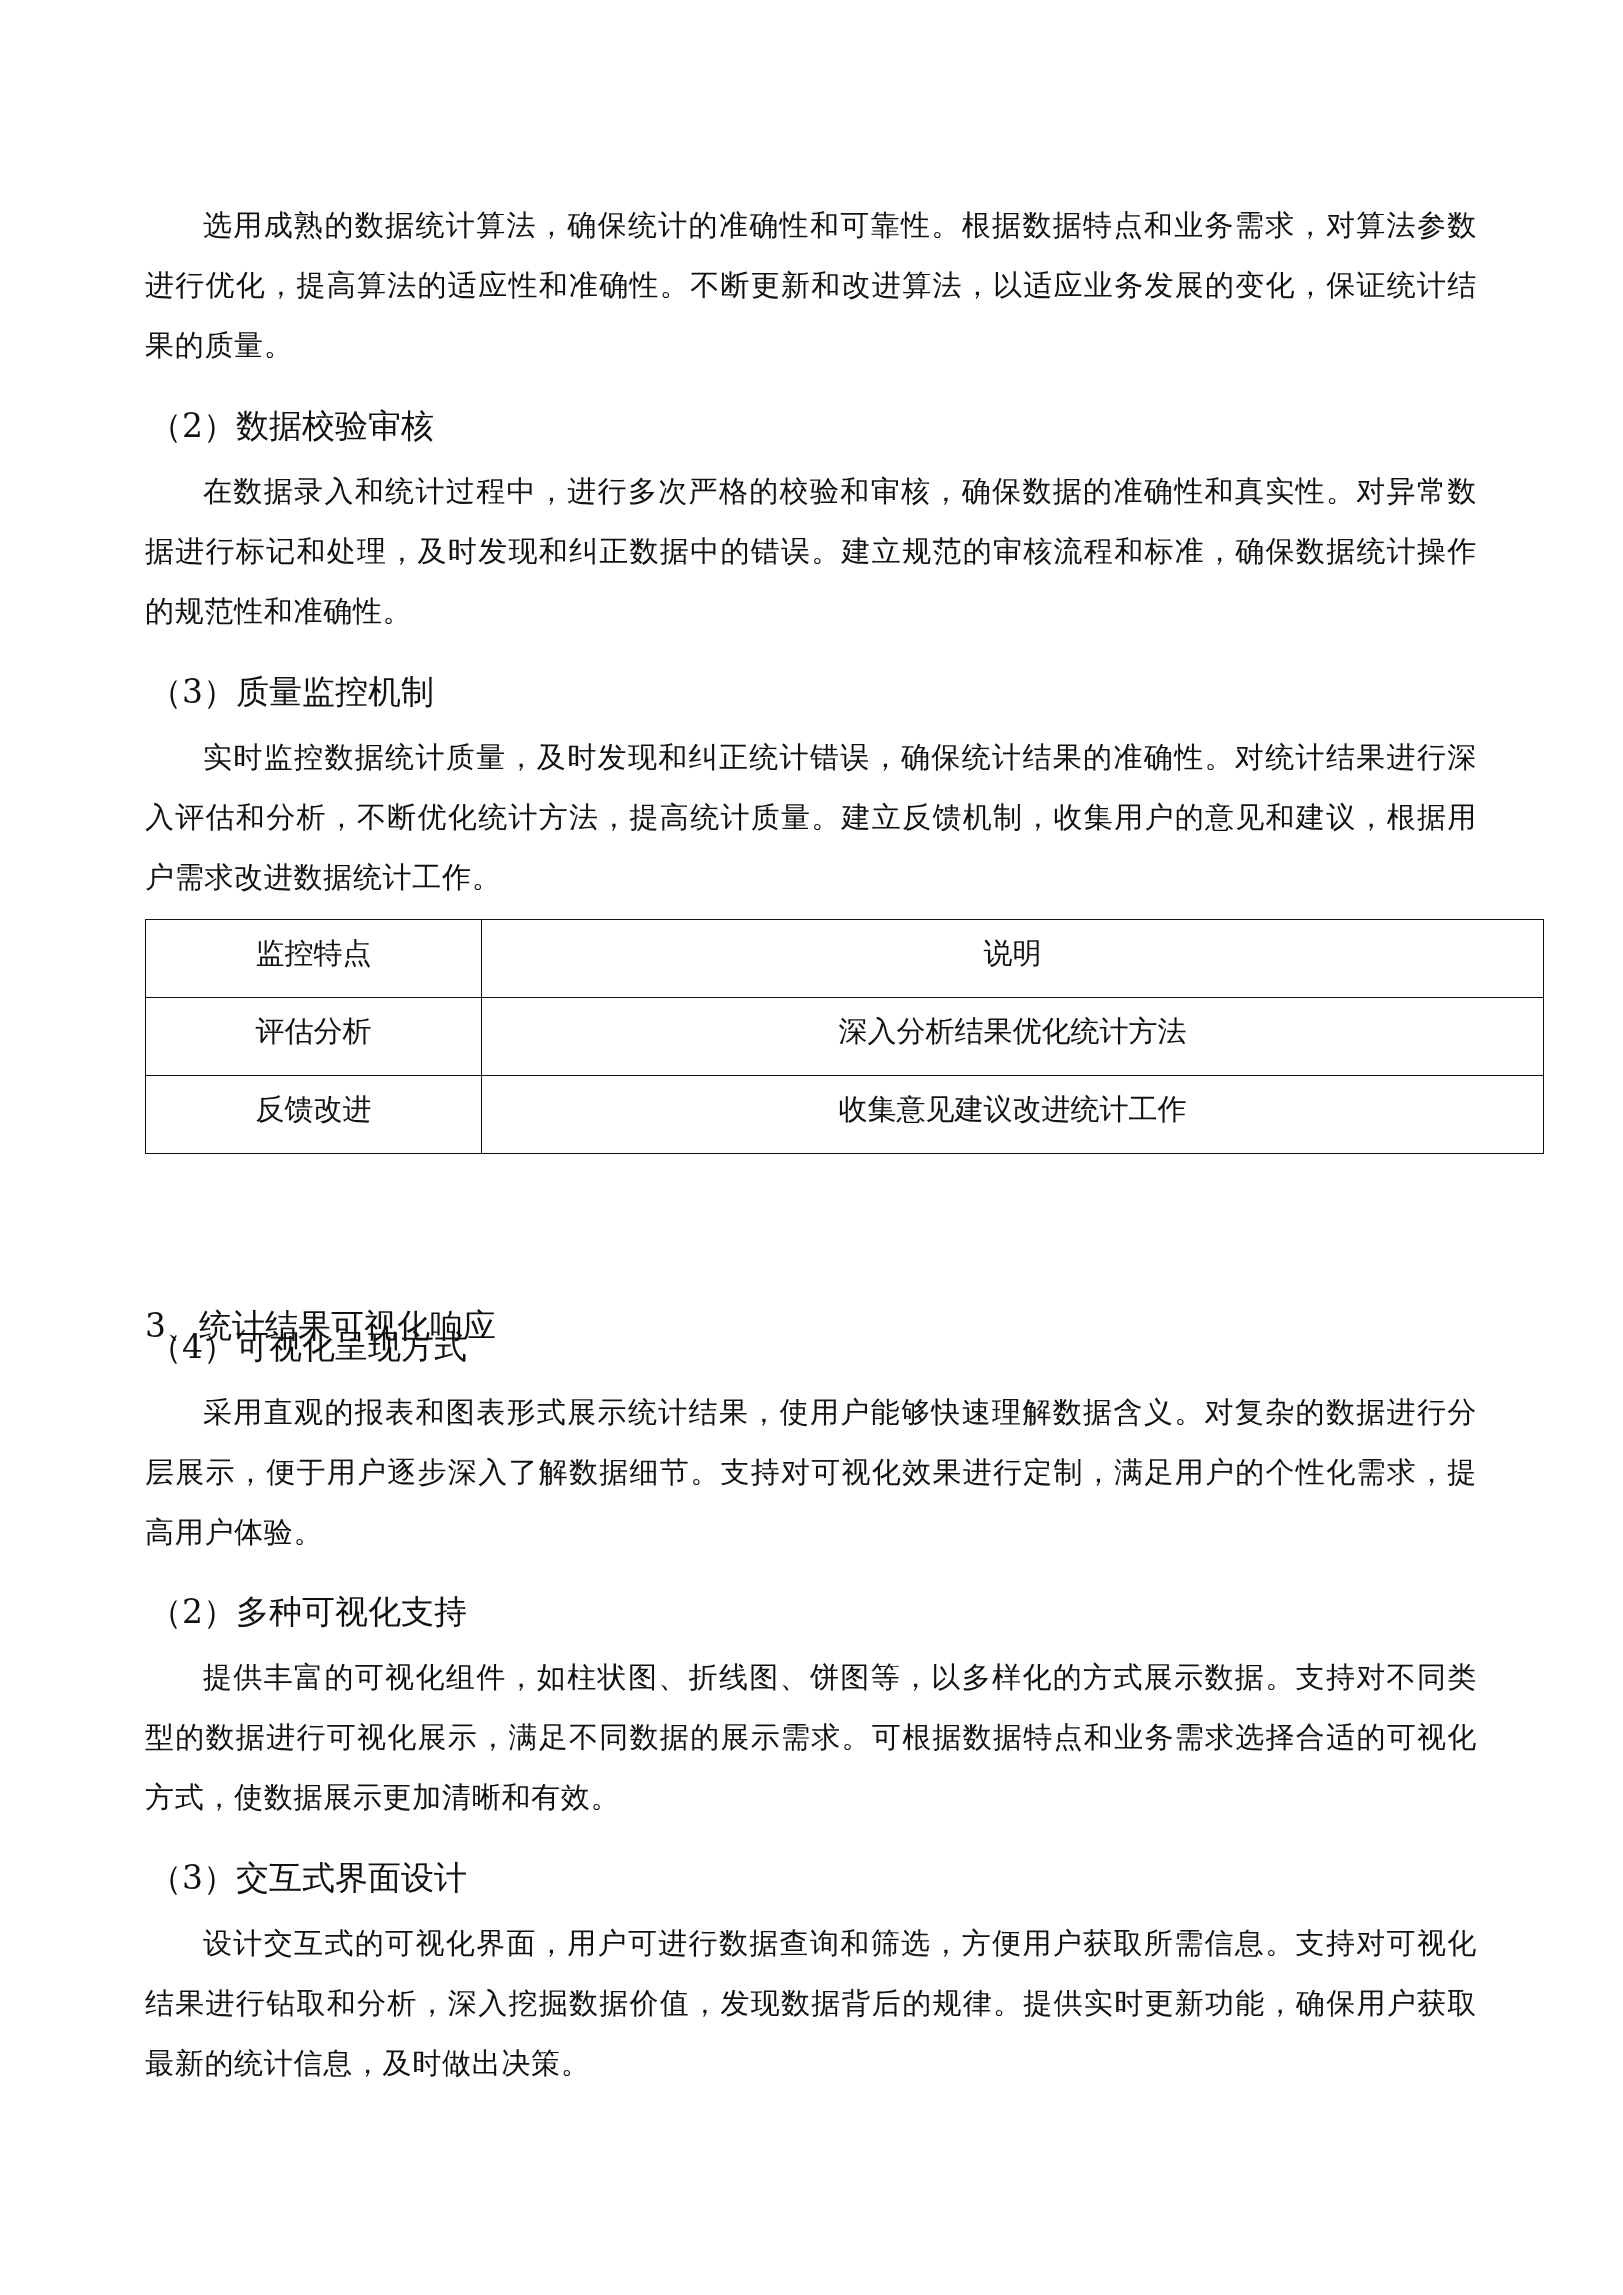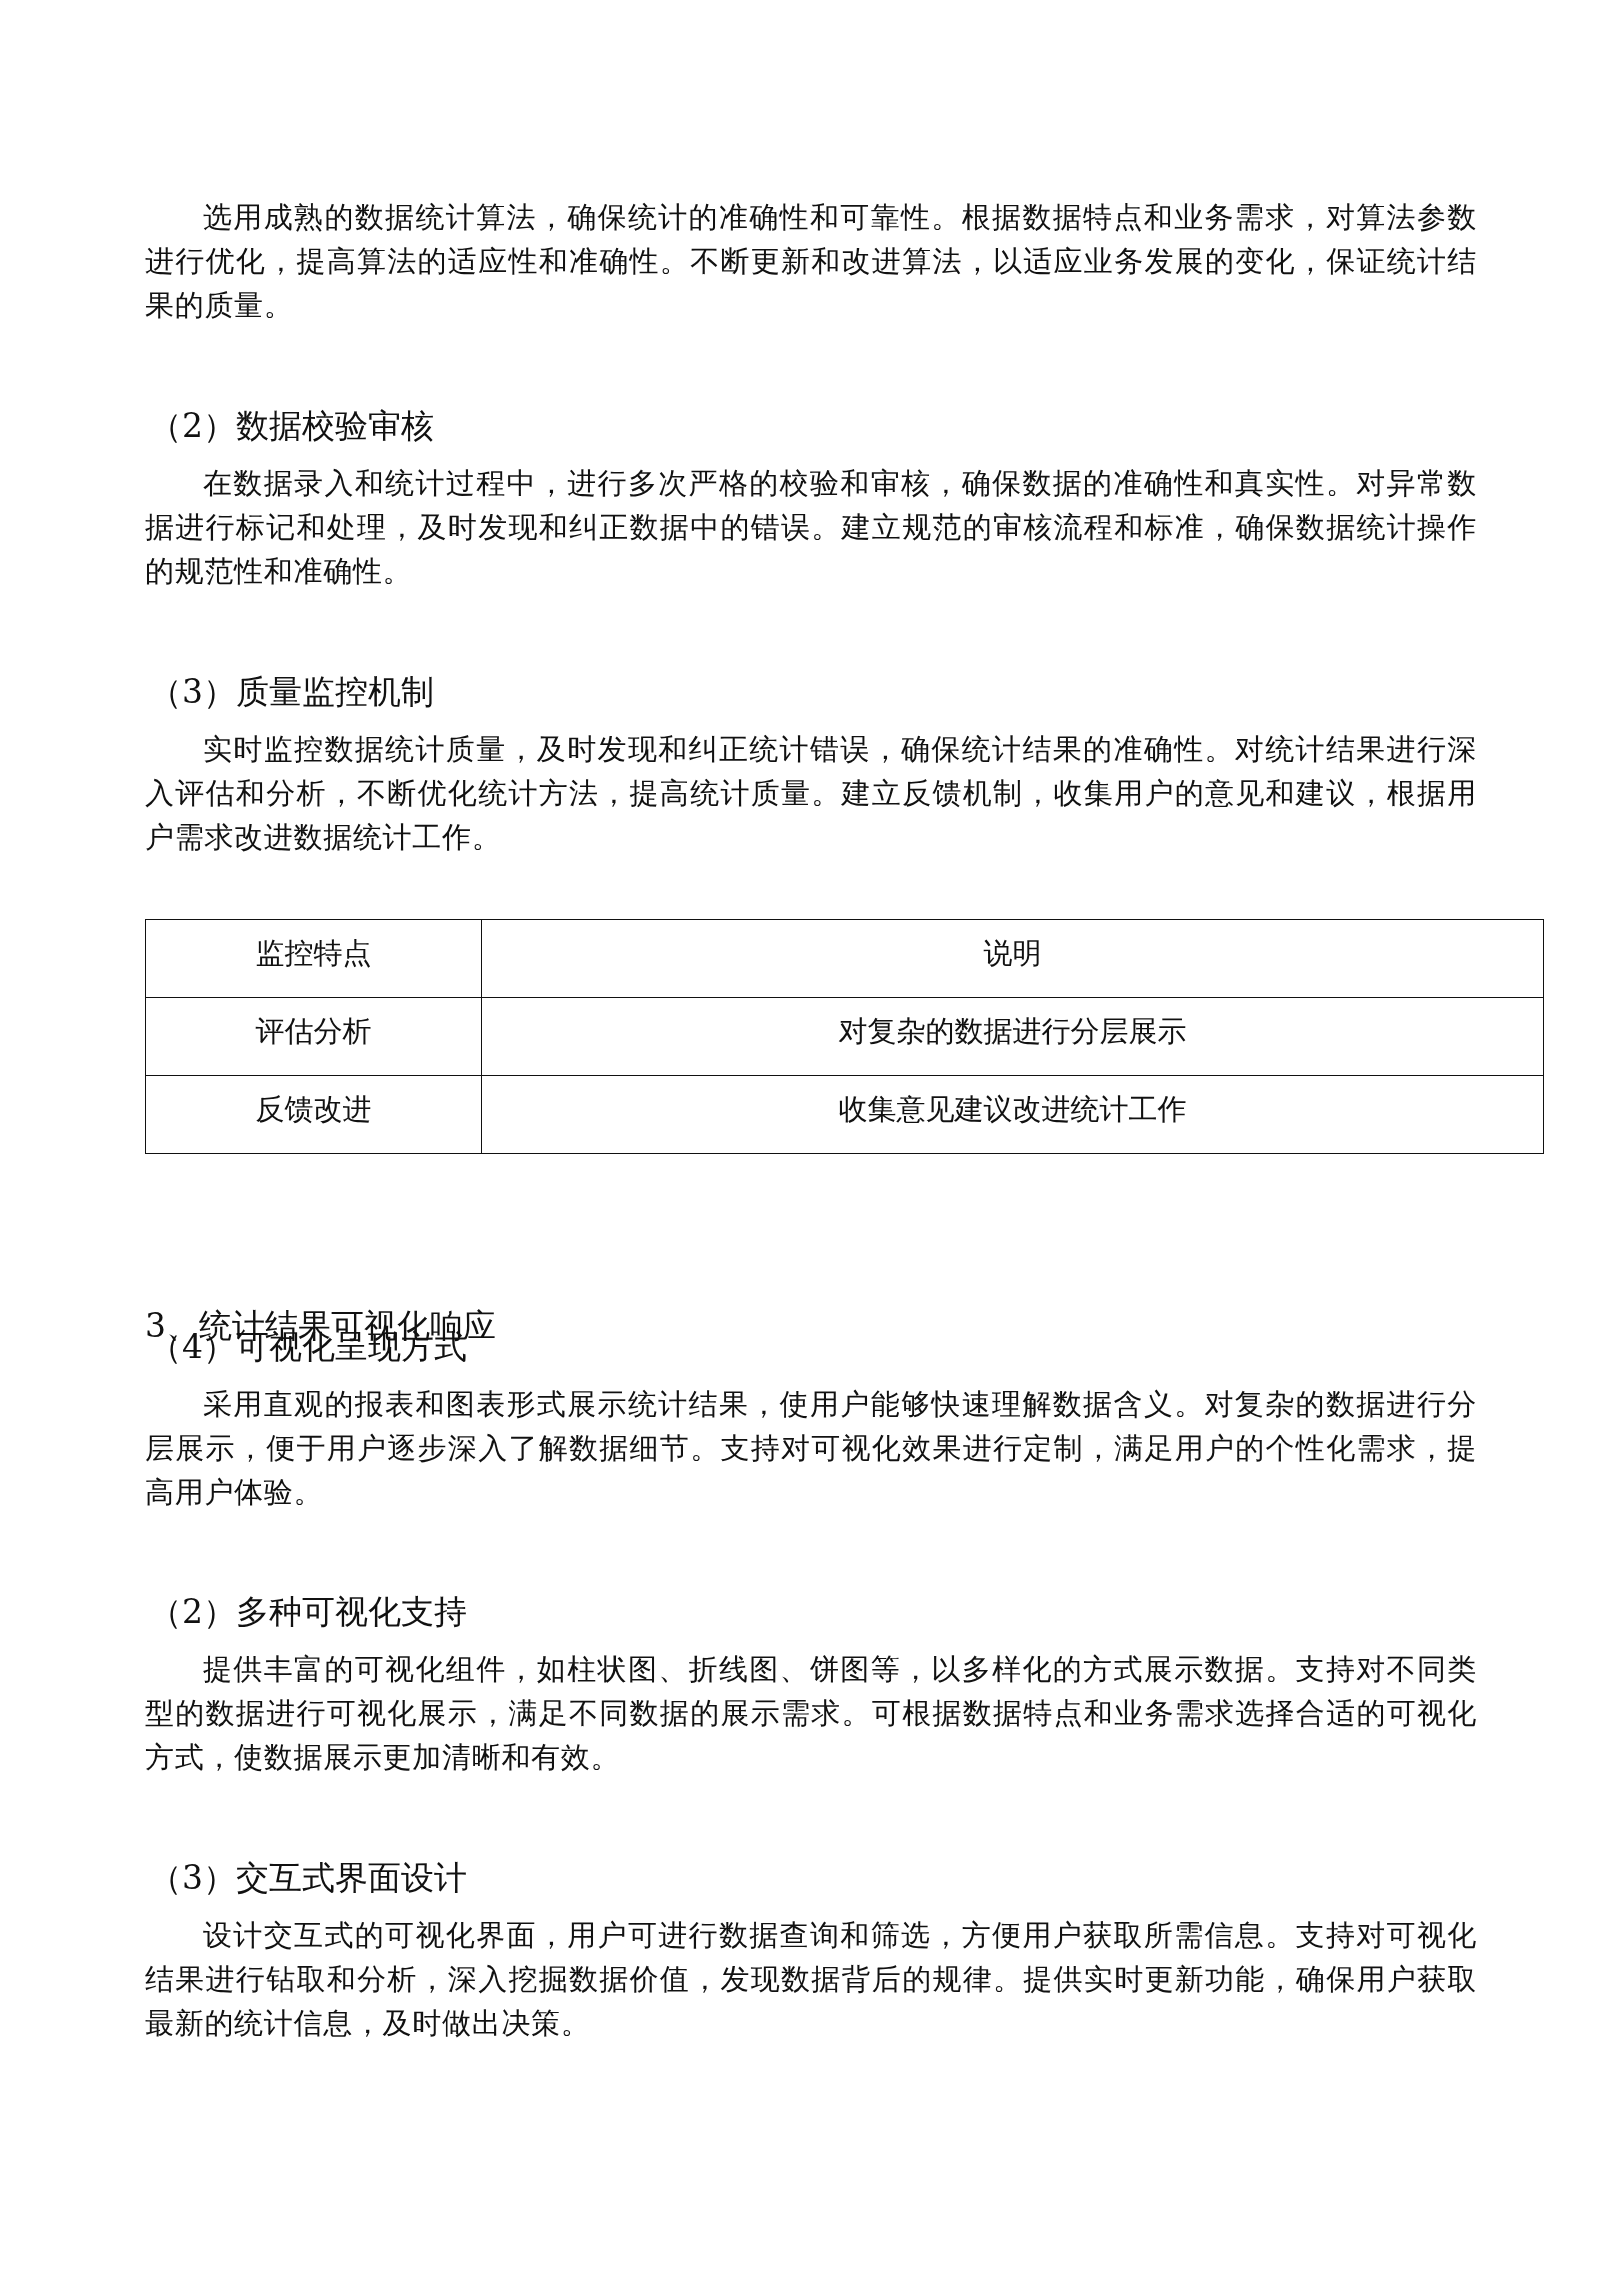--- a/index.html
+++ b/index.html
@@ -4,21 +4,21 @@
   <style>
     html, body { margin: 0; padding: 0; background: #ffffff; }
     body {
       width: 1623px; height: 2295px; position: relative; overflow: hidden;
       font-family: "DejaVu Serif", "Liberation Serif", serif;
       color: #111111;
     }
     .page { position: absolute; left: 145px; top: 0; width: 1332px; }
     .p {
       position: absolute; left: 0; width: 1332px;
-      font-size: 29px; line-height: 44px;
+      font-size: 29px; line-height: 60px;
       text-align: justify; text-indent: 58px;
       letter-spacing: 0.7px;
     }
     .h {
       position: absolute; left: 0; font-size: 33px; line-height: 39px;
       white-space: nowrap;
     }
     .h.sub { left: 3.9px; }
     table.grid {
       position: absolute; left: 0; width: 1399px;
@@ -45,21 +45,21 @@
   <div class="p" style="top:727px;">实时监控数据统计质量，及时发现和纠正统计错误，确保统计结果的准确性。对统计结果进行深入评估和分析，不断优化统计方法，提高统计质量。建立反馈机制，收集用户的意见和建议，根据用户需求改进数据统计工作。</div>
 
   <table class="grid" style="top:919px;">
     <tbody>
         <tr>
       <td class="c1">监控特点</td>
       <td>说明</td>
     </tr>
     <tr>
       <td class="c1">评估分析</td>
-      <td>对复杂的数据进行分层展示</td>
+      <td>深入分析结果优化统计方法</td>
     </tr>
     <tr>
       <td class="c1">反馈改进</td>
       <td>收集意见建议改进统计工作</td>
     </tr>
   </tbody>
     </table>
 
   <div class="h" style="top:1306px;text-align:center;">3、统计结果可视化响应</div>
 

